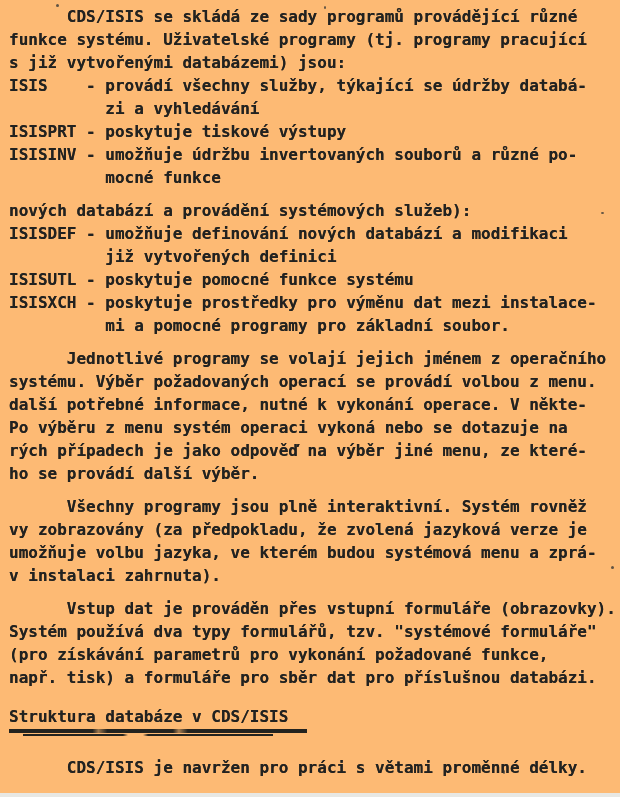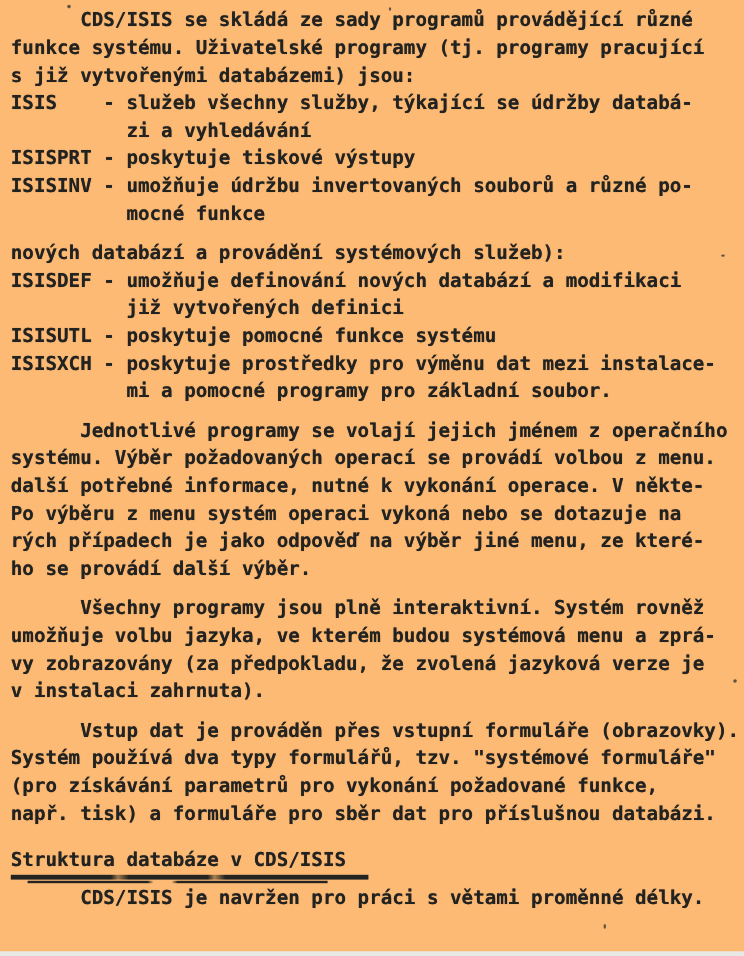--- a/index.html
+++ b/index.html
@@ -35,21 +35,21 @@
   }
   .heading-underline2 {
     width: 250px;
     height: 2px;
     margin-left: 14px;
     margin-top: 1px;
     background: linear-gradient(to right,
       #23231f 0%, #23231f 40%, transparent 42%, transparent 48%,
       #23231f 50%, #23231f 100%);
   }
-  .closing { margin-top: 0; }
+  .closing { margin-top: 20px; }
   .noise-dot {
     position: absolute;
     background: #3a3a36;
     border-radius: 50%;
     opacity: 0.8;
   }
   .nd1 { left: 56px;  top: 4px;   width: 3px; height: 3px; }
   .nd2 { left: 324px; top: 6px;   width: 2px; height: 3px; }
   .nd3 { left: 601px; top: 212px; width: 3px; height: 2px; }
   .nd4 { left: 611px; top: 566px; width: 3px; height: 3px; }
@@ -63,21 +63,21 @@
   <div class="noise-dot nd1"></div>
   <div class="noise-dot nd2"></div>
   <div class="noise-dot nd3"></div>
   <div class="noise-dot nd4"></div>
   <div class="noise-dot nd5"></div>
 
   <div class="para">
     <div class="line">      CDS/ISIS se skládá ze sady programů provádějící různé</div>
     <div class="line">funkce systému. Uživatelské programy (tj. programy pracující</div>
     <div class="line">s již vytvořenými databázemi) jsou:</div>
-    <div class="line">ISIS    - služeb všechny služby, týkající se údržby databá-</div>
+    <div class="line">ISIS    - provádí všechny služby, týkající se údržby databá-</div>
     <div class="line">          zi a vyhledávání</div>
     <div class="line">ISISPRT - poskytuje tiskové výstupy</div>
     <div class="line">ISISINV - umožňuje údržbu invertovaných souborů a různé po-</div>
     <div class="line">          mocné funkce</div>
   </div>
 
   <div class="para">
     <div class="line">nových databází a provádění systémových služeb):</div>
     <div class="line">ISISDEF - umožňuje definování nových databází a modifikaci</div>
     <div class="line">          již vytvořených definici</div>
@@ -90,22 +90,22 @@
     <div class="line">      Jednotlivé programy se volají jejich jménem z operačního</div>
     <div class="line">systému. Výběr požadovaných operací se provádí volbou z menu.</div>
     <div class="line">další potřebné informace, nutné k vykonání operace. V někte-</div>
     <div class="line">Po výběru z menu systém operaci vykoná nebo se dotazuje na</div>
     <div class="line">rých případech je jako odpověď na výběr jiné menu, ze které-</div>
     <div class="line">ho se provádí další výběr.</div>
   </div>
 
   <div class="para">
     <div class="line">      Všechny programy jsou plně interaktivní. Systém rovněž</div>
+    <div class="line">vy zobrazovány (za předpokladu, že zvolená jazyková verze je</div>
     <div class="line">umožňuje volbu jazyka, ve kterém budou systémová menu a zprá-</div>
-    <div class="line">vy zobrazovány (za předpokladu, že zvolená jazyková verze je</div>
     <div class="line">v instalaci zahrnuta).</div>
   </div>
 
   <div class="para">
     <div class="line">      Vstup dat je prováděn přes vstupní formuláře (obrazovky).</div>
     <div class="line">Systém používá dva typy formulářů, tzv. "systémové formuláře"</div>
     <div class="line">(pro získávání parametrů pro vykonání požadované funkce,</div>
     <div class="line">např. tisk) a formuláře pro sběr dat pro příslušnou databázi.</div>
   </div>
 

